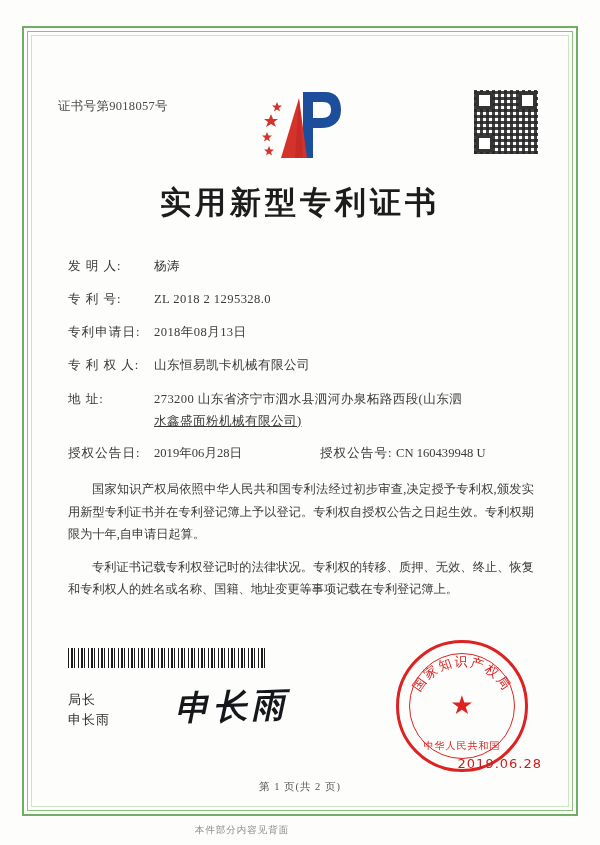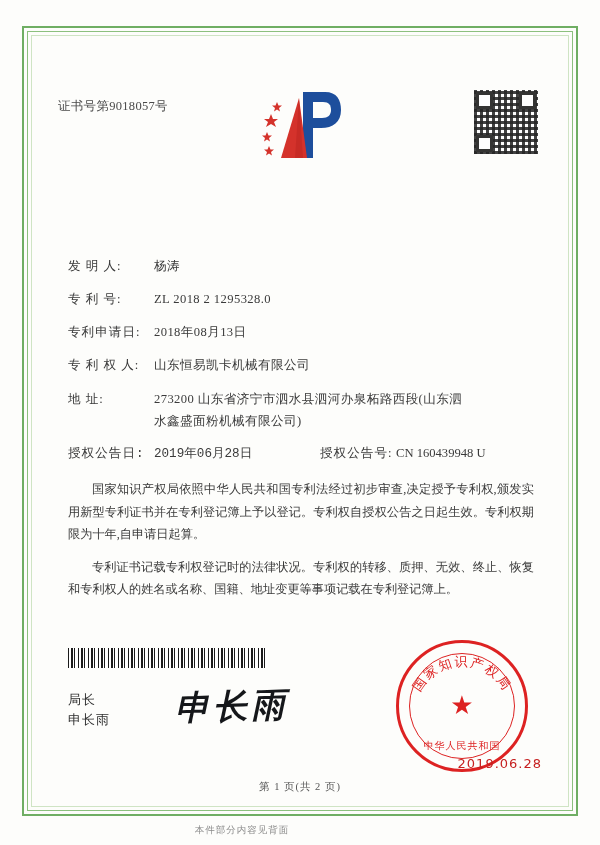--- a/index.html
+++ b/index.html
@@ -127,31 +127,32 @@
   .field-value {
     flex: 1;
     letter-spacing: 0.4px;
   }
   .field-sub {
     margin-left: 86px;
     margin-top: -11px;
     margin-bottom: 15px;
     font-size: 12.6px;
     letter-spacing: 0.4px;
+    text-decoration: underline;
   }
   .row-two {
     display: flex;
     align-items: baseline;
     margin-bottom: 12px;
   }
   .row-two .half {
     display: flex;
     align-items: baseline;
   }
-  .row-two .half.left { width: 252px; flex: none; font-family: Liberation Mono, monospace; }
+  .row-two .half.left { width: 252px; flex: none; }
 
   .paragraphs {
     position: absolute;
     left: 68px; top: 478px;
     width: 466px;
     font-size: 12.2px;
     line-height: 1.85;
     color: #3a3a3a;
     text-align: justify;
   }
@@ -287,20 +288,21 @@
     <path d="M44 10 L52 70 L26 70 Z" fill="#d4322b"></path>
     <path d="M44 10 L48 70 L40 70 Z" fill="#b8241e" opacity="0.45"></path>
     <g fill="#d4322b">
       <polygon points="16,26 18,31 23,31 19,34 21,39 16,36 11,39 13,34 9,31 14,31"></polygon>
       <polygon points="12,44 13.5,47.5 17,47.5 14,50 15,53.5 12,51.5 9,53.5 10,50 7,47.5 10.5,47.5"></polygon>
       <polygon points="14,58 15.5,61.5 19,61.5 16,64 17,67.5 14,65.5 11,67.5 12,64 9,61.5 12.5,61.5"></polygon>
       <polygon points="22,14 23.5,17.5 27,17.5 24,20 25,23.5 22,21.5 19,23.5 20,20 17,17.5 20.5,17.5"></polygon>
     </g>
   </svg>
 
+  <div class="main-title">实用新型专利证书</div>
 
   <div class="fields">
 
 
     <div class="field-row">
       <div class="field-label">发 明 人:</div>
       <div class="field-value">杨涛</div>
     </div>
 
     <div class="field-row">

